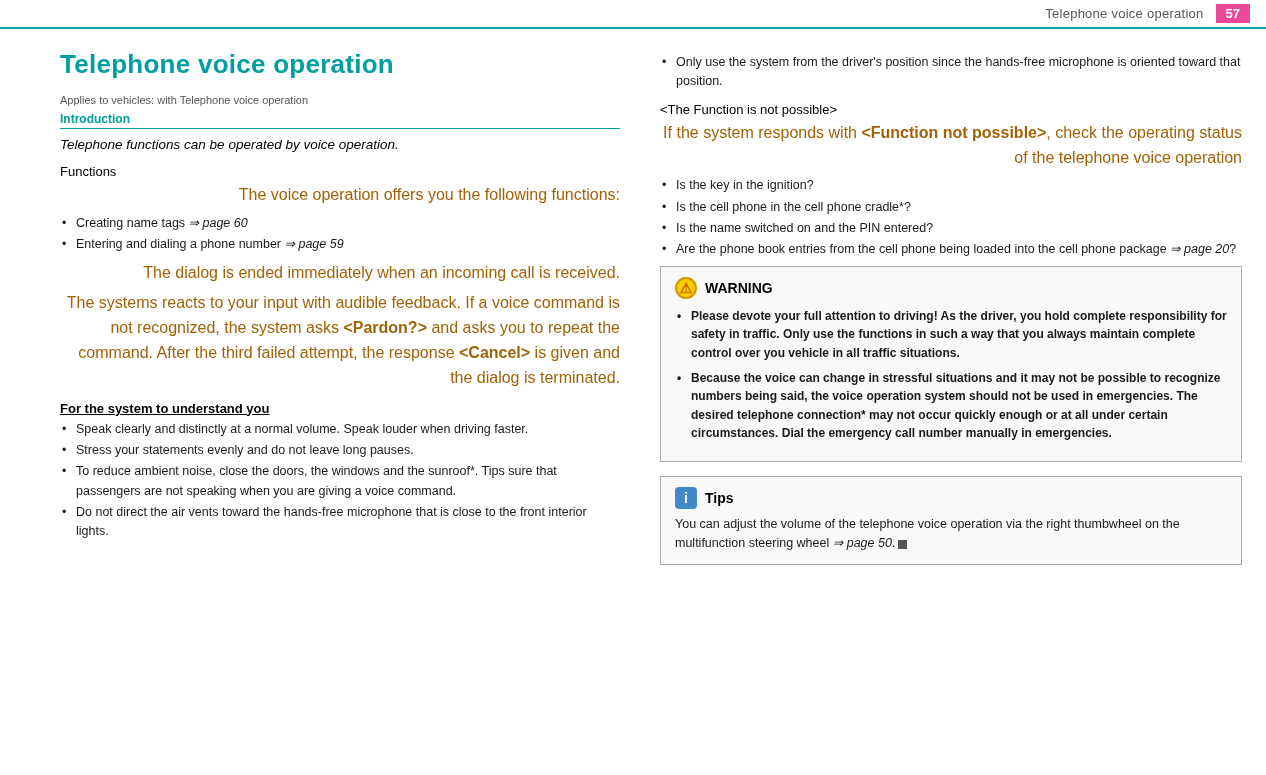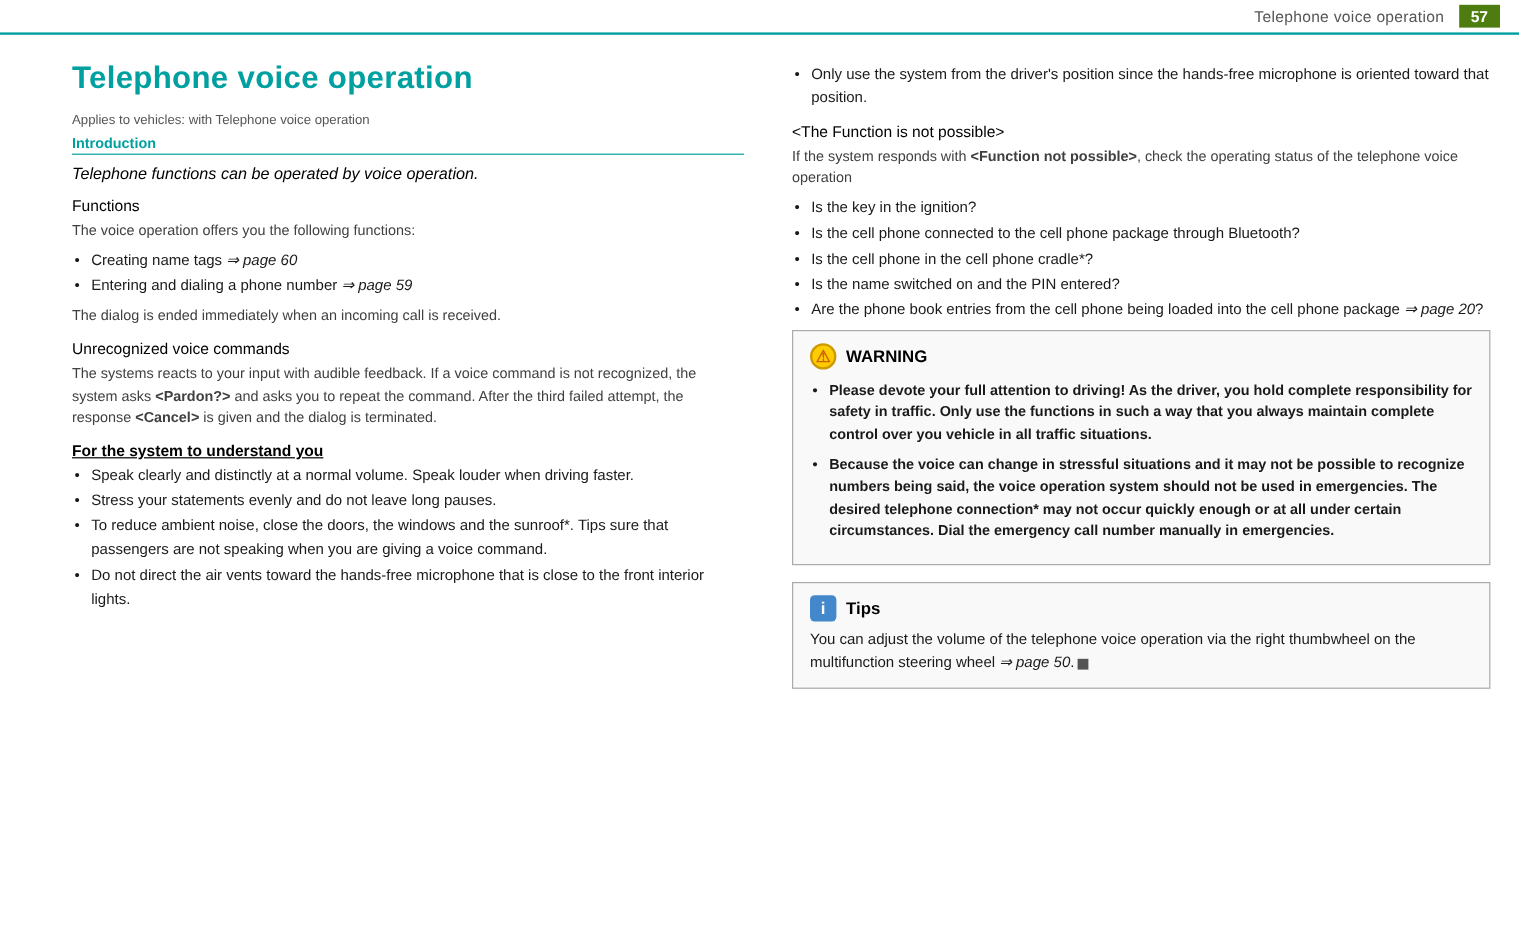--- a/index.html
+++ b/index.html
@@ -21,21 +21,21 @@
       padding: 4px 16px 4px 0;
       background: #fff;
     }
     .header-title {
       font-size: 13px;
       color: #555;
       font-style: normal;
       letter-spacing: 0.02em;
     }
     .header-page-num {
-      background: #4d7c0f;
+      background: #ec4899;
       color: #fff;
       font-size: 13px;
       font-weight: bold;
       padding: 2px 10px;
       margin-left: 12px;
     }
 
     
     .content-area {
       display: flex;
@@ -93,24 +93,25 @@
 
     .sub-heading-underline {
       font-weight: bold;
       font-size: 13px;
       margin-bottom: 4px;
       margin-top: 10px;
       text-decoration: underline;
     }
 
     .body-text {
-      font-size: 12px;
+      font-size: 16px;
       line-height: 1.55;
       margin-bottom: 6px;
-      color: #404040;
+      color: #a16207;
+      text-align: right;
     }
 
     .bullet-list {
       list-style: none;
       padding: 0;
       margin: 4px 0 6px 0;
     }
 
     .bullet-list li {
       font-size: 12.5px;
@@ -292,21 +293,20 @@
       <li>
         <span>Creating name tags <span class="arrow-ref">⇒ <em>page 60</em></span></span>
       </li>
       <li>
         <span>Entering and dialing a phone number <span class="arrow-ref">⇒ <em>page 59</em></span></span>
       </li>
     </ul>
 
     <p class="body-text">The dialog is ended immediately when an incoming call is received.</p>
 
-    <p class="sub-heading">Unrecognized voice commands</p>
 
     <p class="body-text">
       The systems reacts to your input with audible feedback. If a voice command is not recognized, the system asks <span class="bold-inline">&lt;Pardon?&gt;</span> and asks you to repeat the command. After the third failed attempt, the response <span class="bold-inline">&lt;Cancel&gt;</span> is given and the dialog is terminated.
     </p>
 
     <p class="sub-heading-underline">For the system to understand you</p>
 
     <ul class="bullet-list">
       <li><span>Speak clearly and distinctly at a normal volume. Speak louder when driving faster.</span></li>
       <li><span>Stress your statements evenly and do not leave long pauses.</span></li>
@@ -323,21 +323,20 @@
     </ul>
 
     <p class="sub-heading">&lt;The Function is not possible&gt;</p>
 
     <p class="body-text">
       If the system responds with <span class="bold-inline">&lt;Function not possible&gt;</span>, check the operating status of the telephone voice operation
     </p>
 
     <ul class="right-bullet-list">
       <li><span>Is the key in the ignition?</span></li>
-      <li><span>Is the cell phone connected to the cell phone package through Bluetooth?</span></li>
       <li><span>Is the cell phone in the cell phone cradle*?</span></li>
       <li><span>Is the name switched on and the PIN entered?</span></li>
       <li><span>Are the phone book entries from the cell phone being loaded into the cell phone package <span class="arrow-ref">⇒ <em>page 20</em></span>?</span></li>
     </ul>
 
     <div class="warning-box">
       <div class="warning-header">
         <div class="warning-icon">⚠</div>
         <span>WARNING</span>
       </div>

